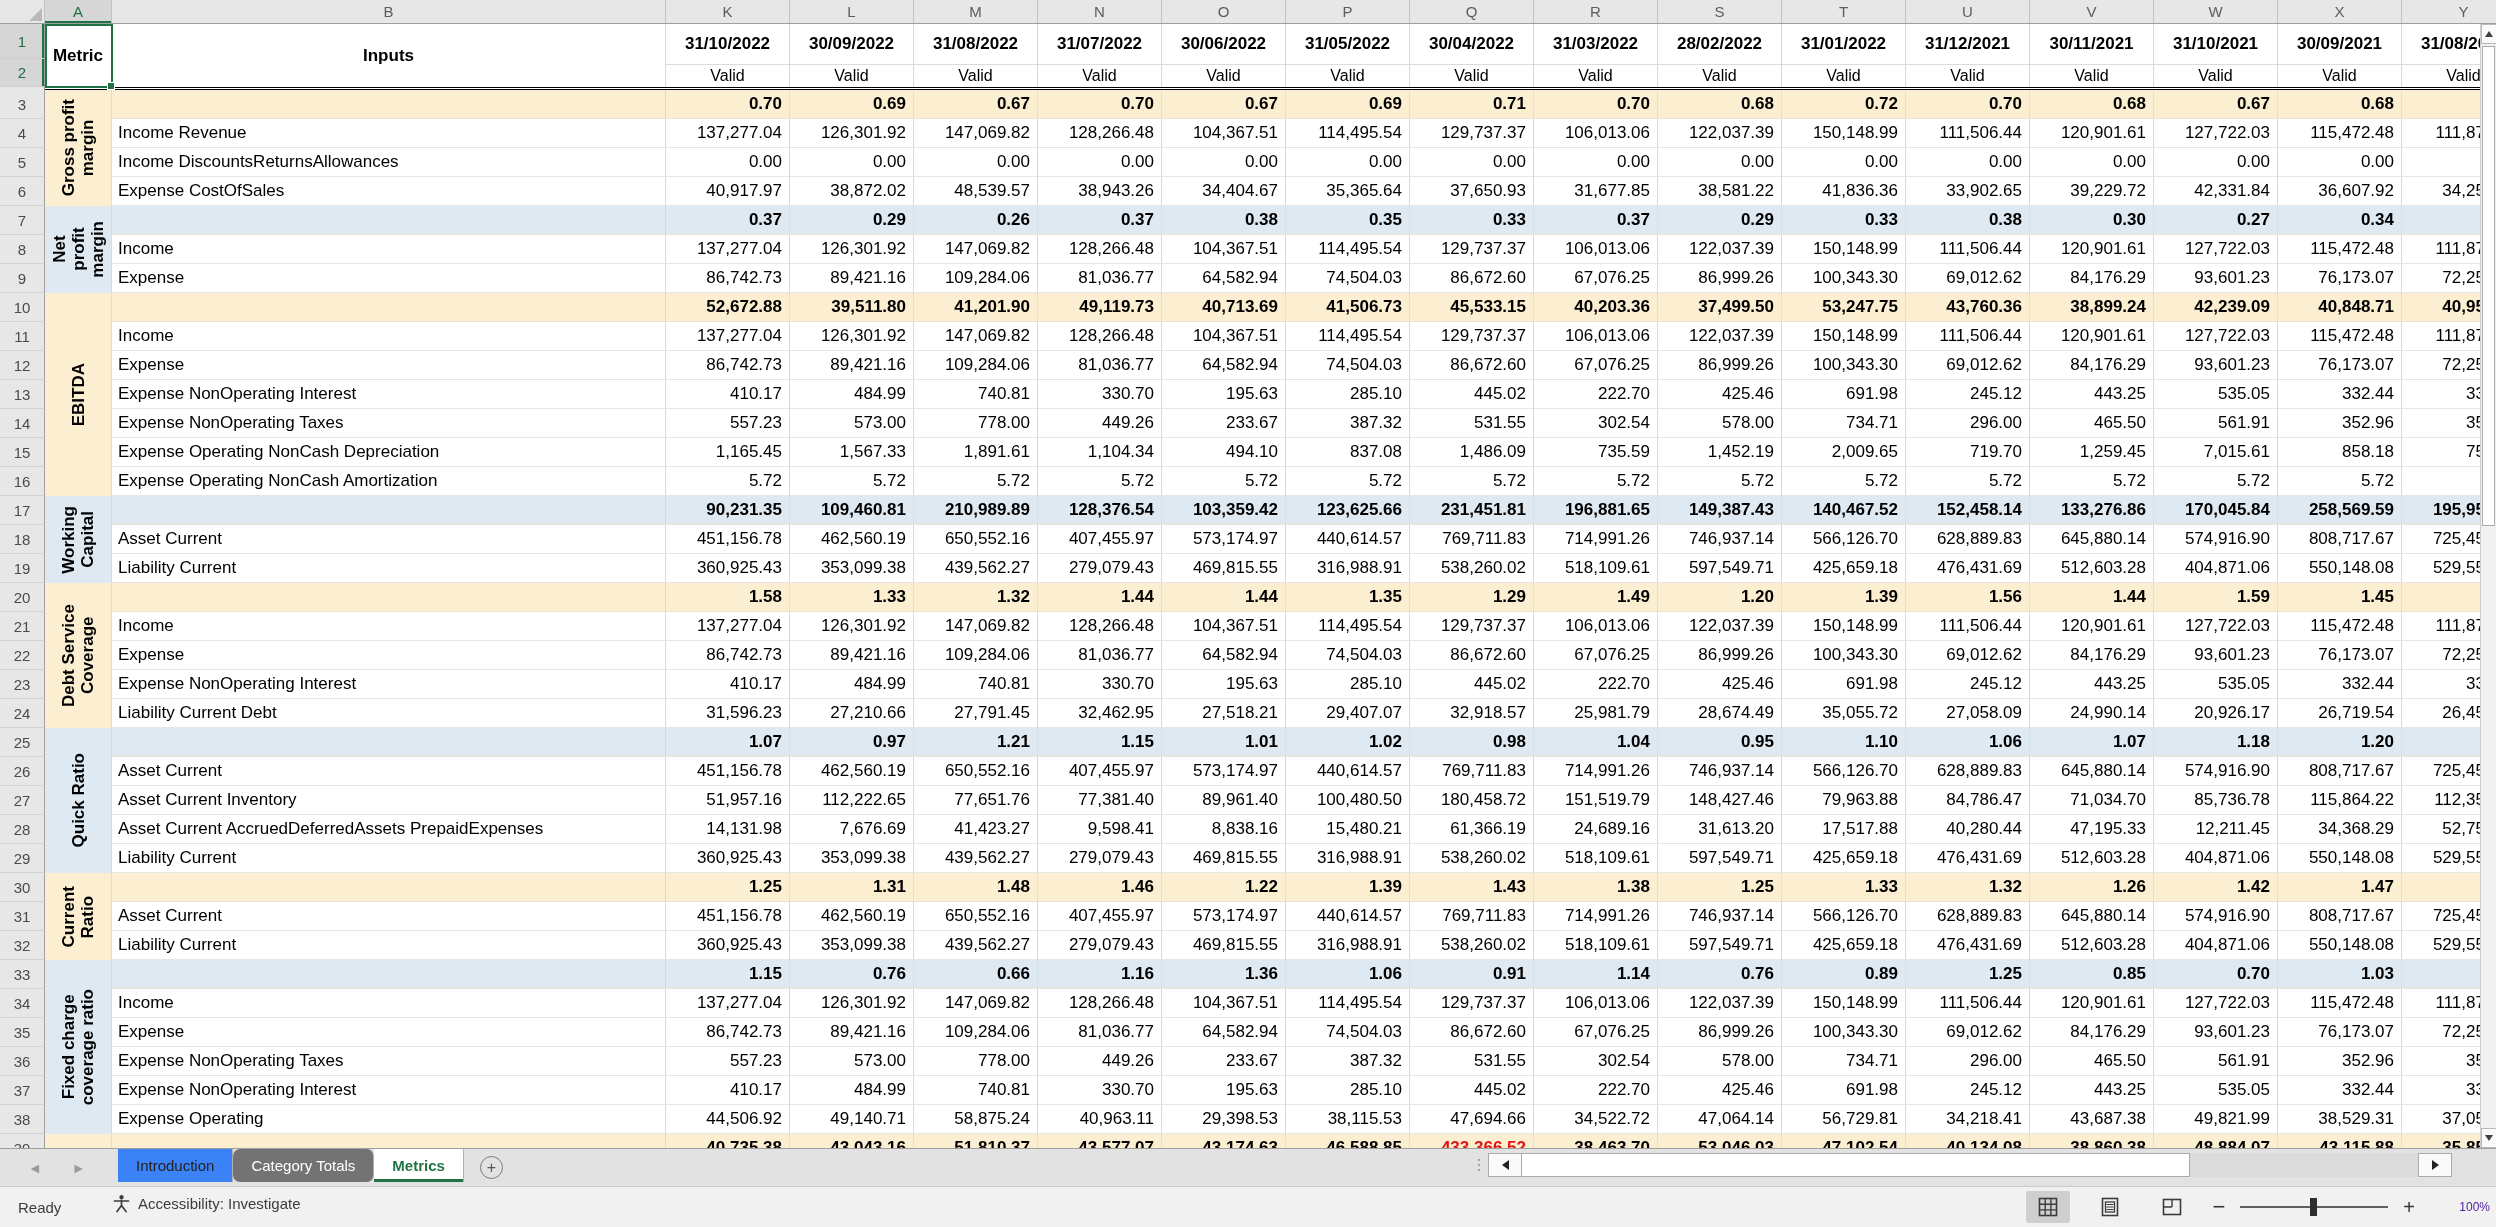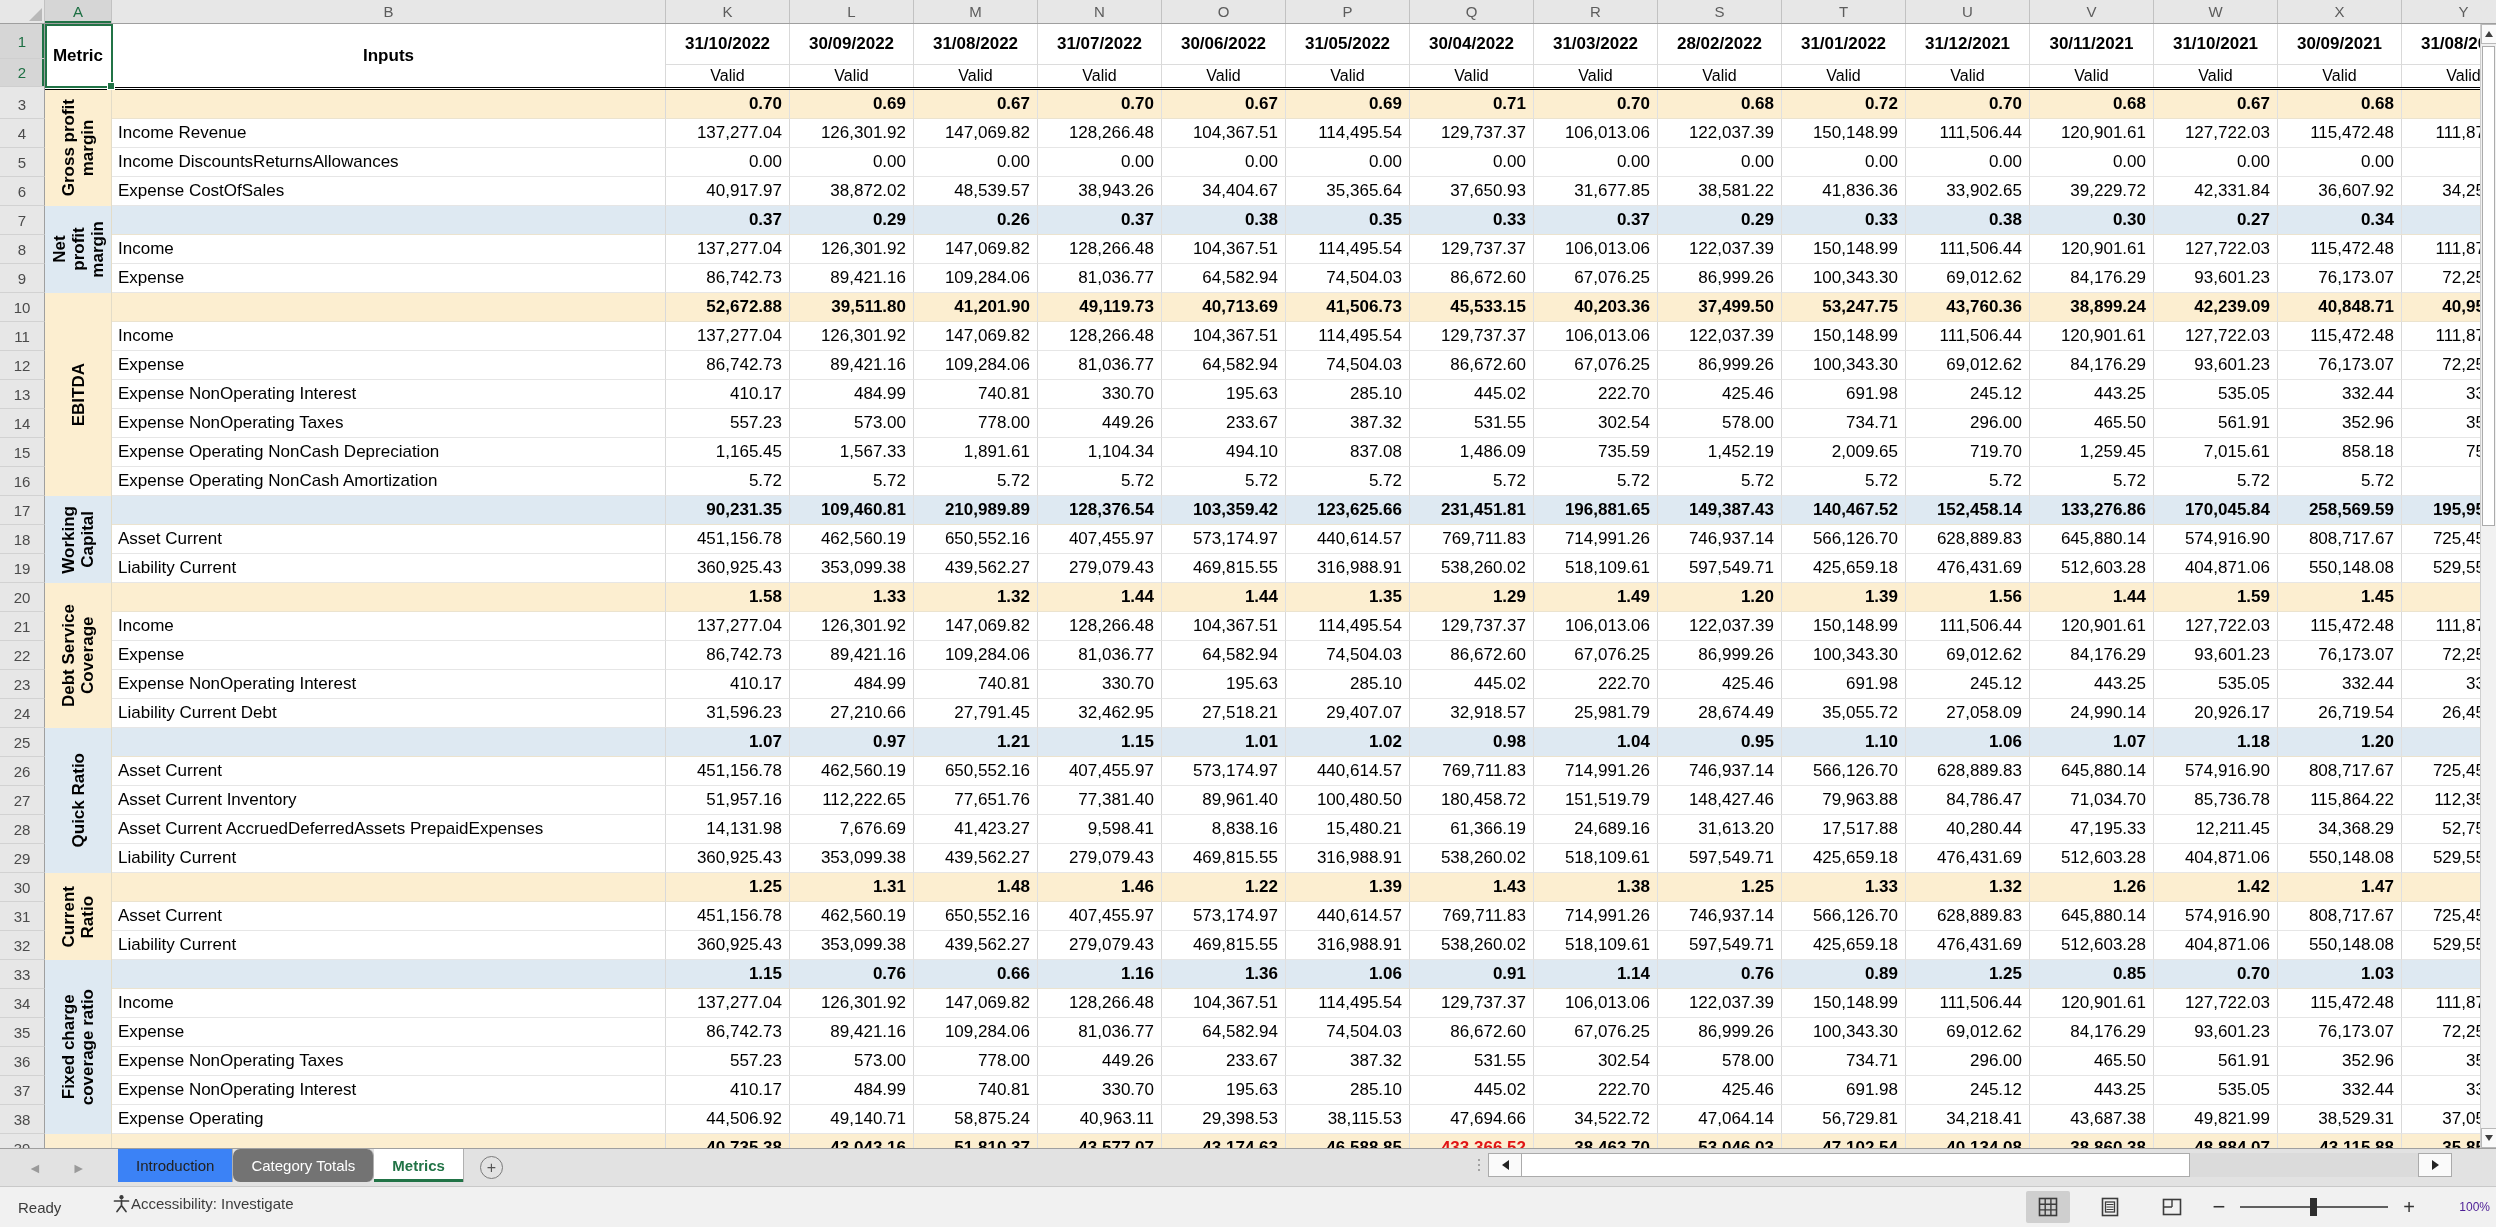--- a/index.html
+++ b/index.html
@@ -90,21 +90,21 @@
   .hsb .dots i { width:2px; height:2px; background:#8d8d8d; border-radius:50%; }
   .hsb .abox { width:34px; height:24px; background:#FAFAFA; border:1px solid #ababab;
     display:flex; align-items:center; justify-content:center; }
   .hthumb { width:668px; height:24px; background:#fff; border:1px solid #ababab; border-left:none; }
   .htrack { width:228px; height:24px; background:#DBDBDB; }
 
   
   .status { position:absolute; top:1186px; left:0; width:2496px; height:41px;
     background:#F1F1F1; border-top:1px solid #c9c9c9; font-size:15px; color:#3c3c3c; z-index:9; }
   .st-ready { position:absolute; left:18px; top:0; height:40px; display:flex; align-items:center; }
-  .st-a11y { position:absolute; left:112px; top:0; height:32px; display:flex; align-items:center; }
+  .st-a11y { position:absolute; left:112px; top:0; height:32px; display:flex; align-items:center; gap:7px; }
   .views { position:absolute; left:2026px; top:4px; display:flex; gap:18px; }
   .vbtn { width:44px; height:32px; display:flex; align-items:center; justify-content:center; border-radius:2px; }
   .vbtn.sel { background:#CFCFCF; }
   .zoomctl { position:absolute; left:2206px; top:0; height:40px; display:flex; align-items:center; }
   .zminus { font-size:22px; color:#333; width:26px; text-align:center; }
   .ztrack { position:relative; width:148px; height:2px; background:#5f5f5f; margin:0 8px; }
   .zthumb { position:absolute; left:47%; top:-8px; width:7px; height:18px; background:#2e2e2e; }
   .zplus { font-size:20px; color:#333; width:26px; text-align:center; }
   .zlabel { width:62px; text-align:right; font-size:12px; color:#4c1d95; margin-left:6px; }
 </style>

